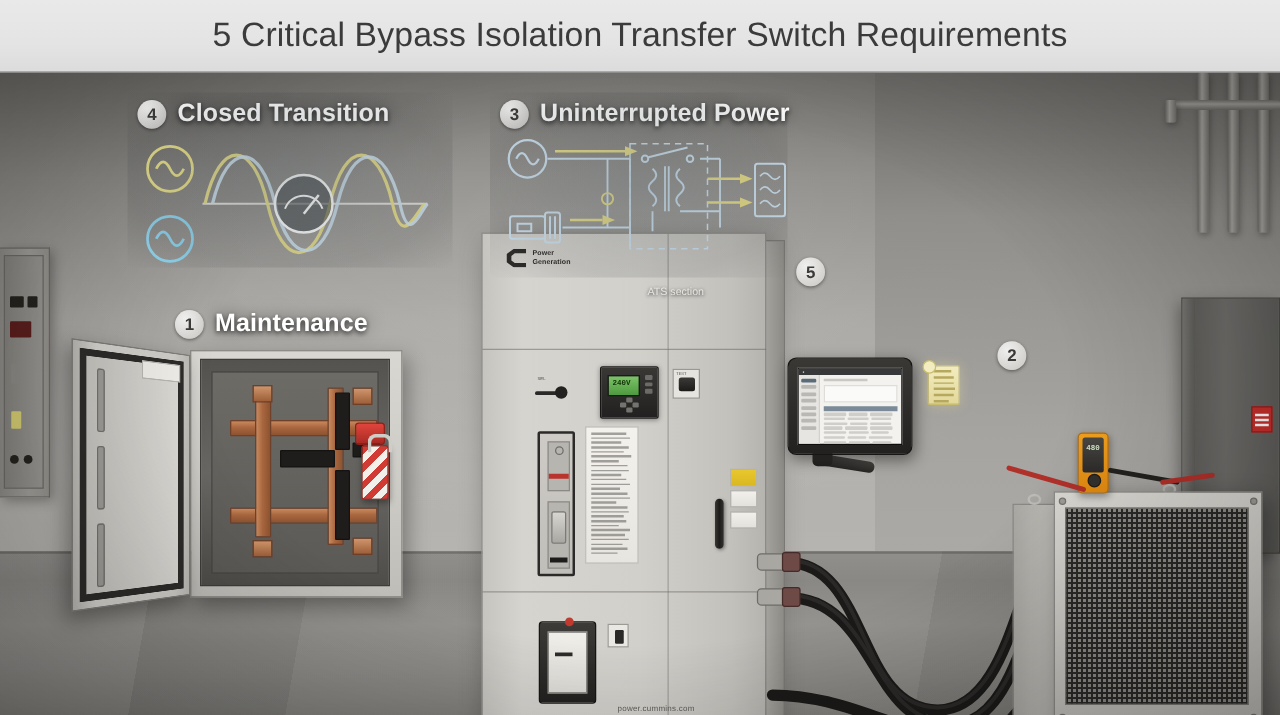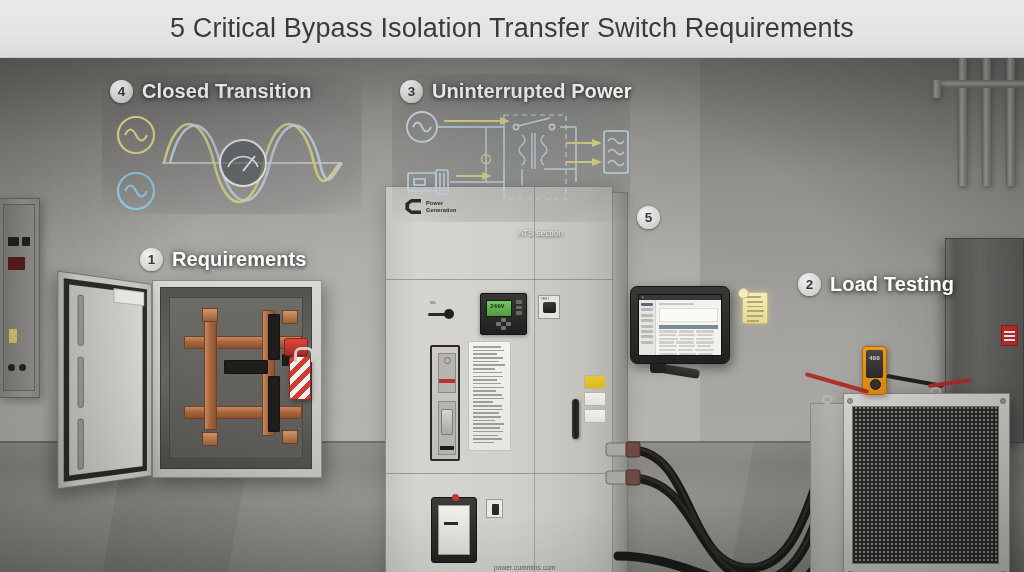--- a/index.html
+++ b/index.html
@@ -798,32 +798,31 @@
           <path d="M208,45 q4,-5 8,0 q4,5 8,0" stroke-width="1.3"></path>
           <path d="M208,56 q4,-5 8,0 q4,5 8,0" stroke-width="1.3"></path>
         </g>
       </svg>
       <div class="ats-lbl" style="left:118px;top:148px;">ATS section</div>
     </div>
 
     <div class="callout" style="left:140px;top:190px;">
       <div class="chead">
         <span class="badge">1</span>
-        <span class="ctitle">Requirements</span>
+        <span class="ctitle">Maintenance</span>
       </div>
     </div>
 
     <div class="callout" style="left:637px;top:148px;">
       <div class="chead">
         <span class="badge">5</span>
       </div>
     </div>
 
     <div class="callout" style="left:798px;top:215px;">
       <div class="chead">
         <span class="badge">2</span>
-        <span class="ctitle">Load Testing</span>
       </div>
     </div>
 
     <div class="vignette"></div>
   </div>
 </div>
 
 </body></html>

